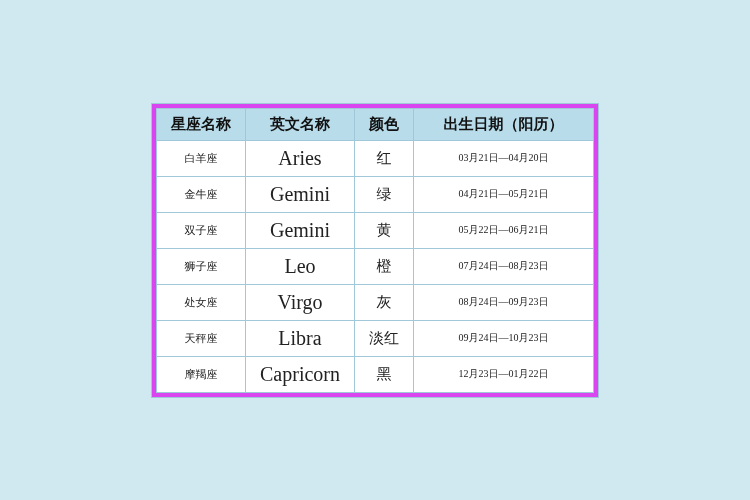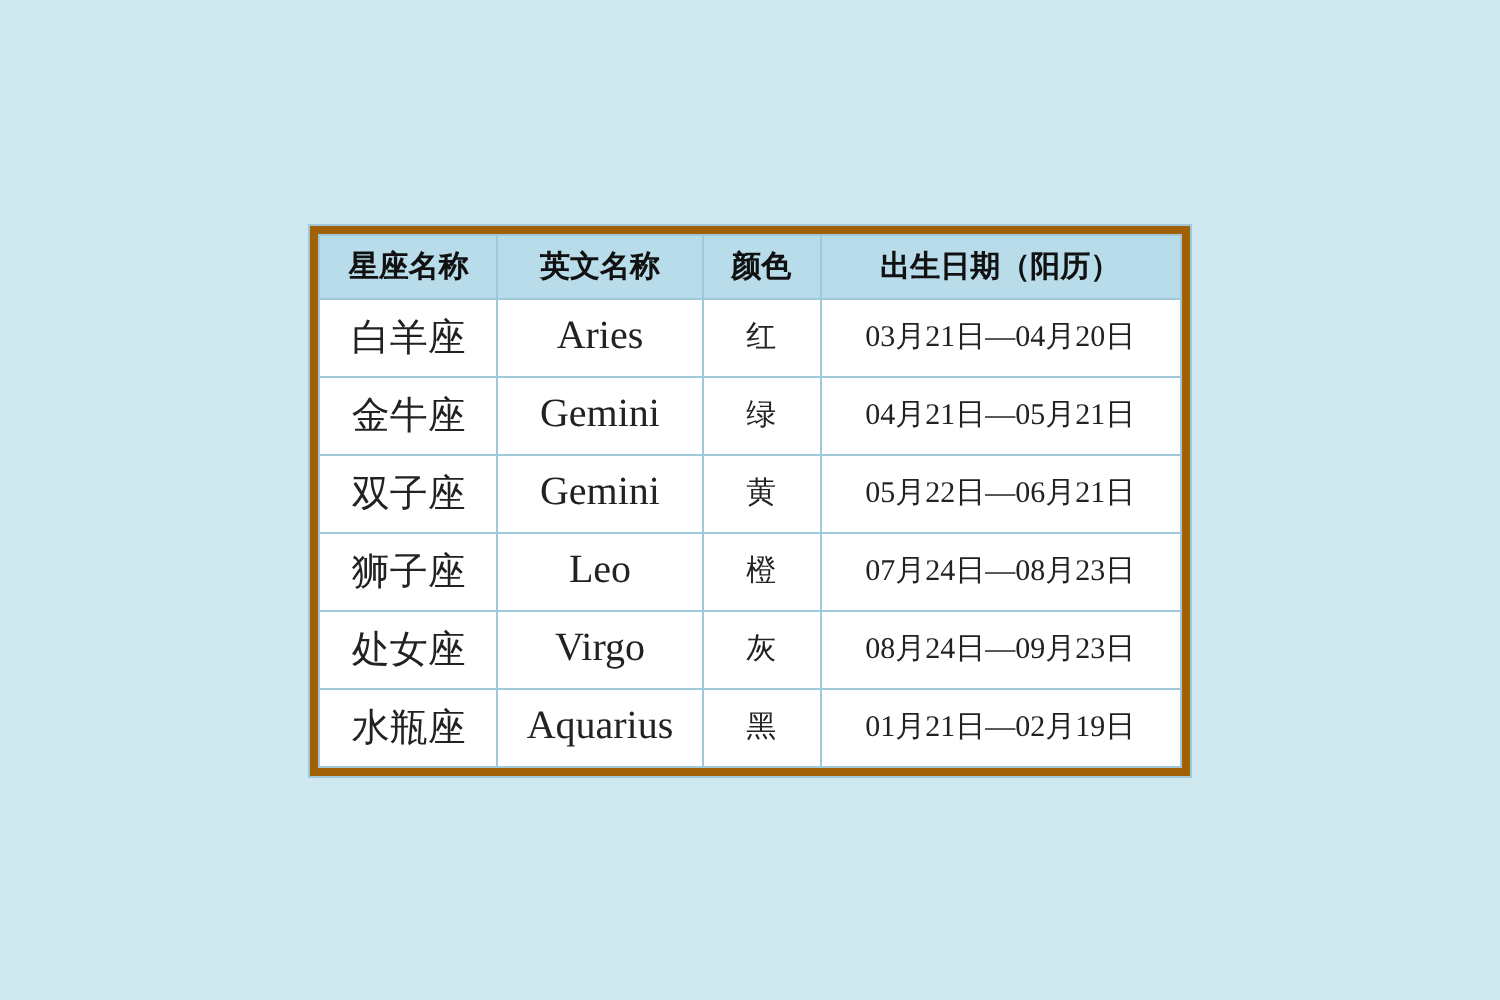--- a/index.html
+++ b/index.html
@@ -10,21 +10,21 @@
     body {
       width: 750px;
       height: 500px;
       background-color: #d0e8f0;
       display: flex;
       align-items: center;
       justify-content: center;
       font-family: "SimSun", "宋体", serif;
     }
     .table-container {
-      background-color: #a16207;
+      background-color: #d946ef;
       border: 1px solid #a0c8d8;
       padding: 4px;
     }
     table {
       border-collapse: collapse;
       background-color: #ffffff;
     }
     th, td {
       border: 1px solid #a0c8d8;
       padding: 6px 14px;
@@ -35,33 +35,33 @@
     thead th {
       background-color: #b8dcea;
       font-weight: bold;
       font-size: 15px;
       color: #111;
     }
     tbody tr {
       background-color: #ffffff;
     }
     td:nth-child(1) {
-      font-size: 19px;
+      font-size: 11px;
       min-width: 72px;
     }
     td:nth-child(2) {
       font-size: 20px;
       min-width: 100px;
     }
     td:nth-child(3) {
       font-size: 15px;
       min-width: 44px;
     }
     td:nth-child(4) {
-      font-size: 15px;
+      font-size: 10px;
       min-width: 180px;
     }
   </style>
 </head>
 <body>
 
 <div class="table-container">
   <table>
     <thead>
       <tr>
@@ -96,20 +96,26 @@
           <td>橙</td>
           <td>07月24日—08月23日</td>
         </tr>
         <tr>
           <td>处女座</td>
           <td>Virgo</td>
           <td>灰</td>
           <td>08月24日—09月23日</td>
         </tr>
         <tr>
-          <td>水瓶座</td>
-          <td>Aquarius</td>
+          <td>天秤座</td>
+          <td>Libra</td>
+          <td>淡红</td>
+          <td>09月24日—10月23日</td>
+        </tr>
+        <tr>
+          <td>摩羯座</td>
+          <td>Capricorn</td>
           <td>黑</td>
-          <td>01月21日—02月19日</td>
+          <td>12月23日—01月22日</td>
         </tr>
       </tbody>
   </table>
 </div>
 
 </body></html>

